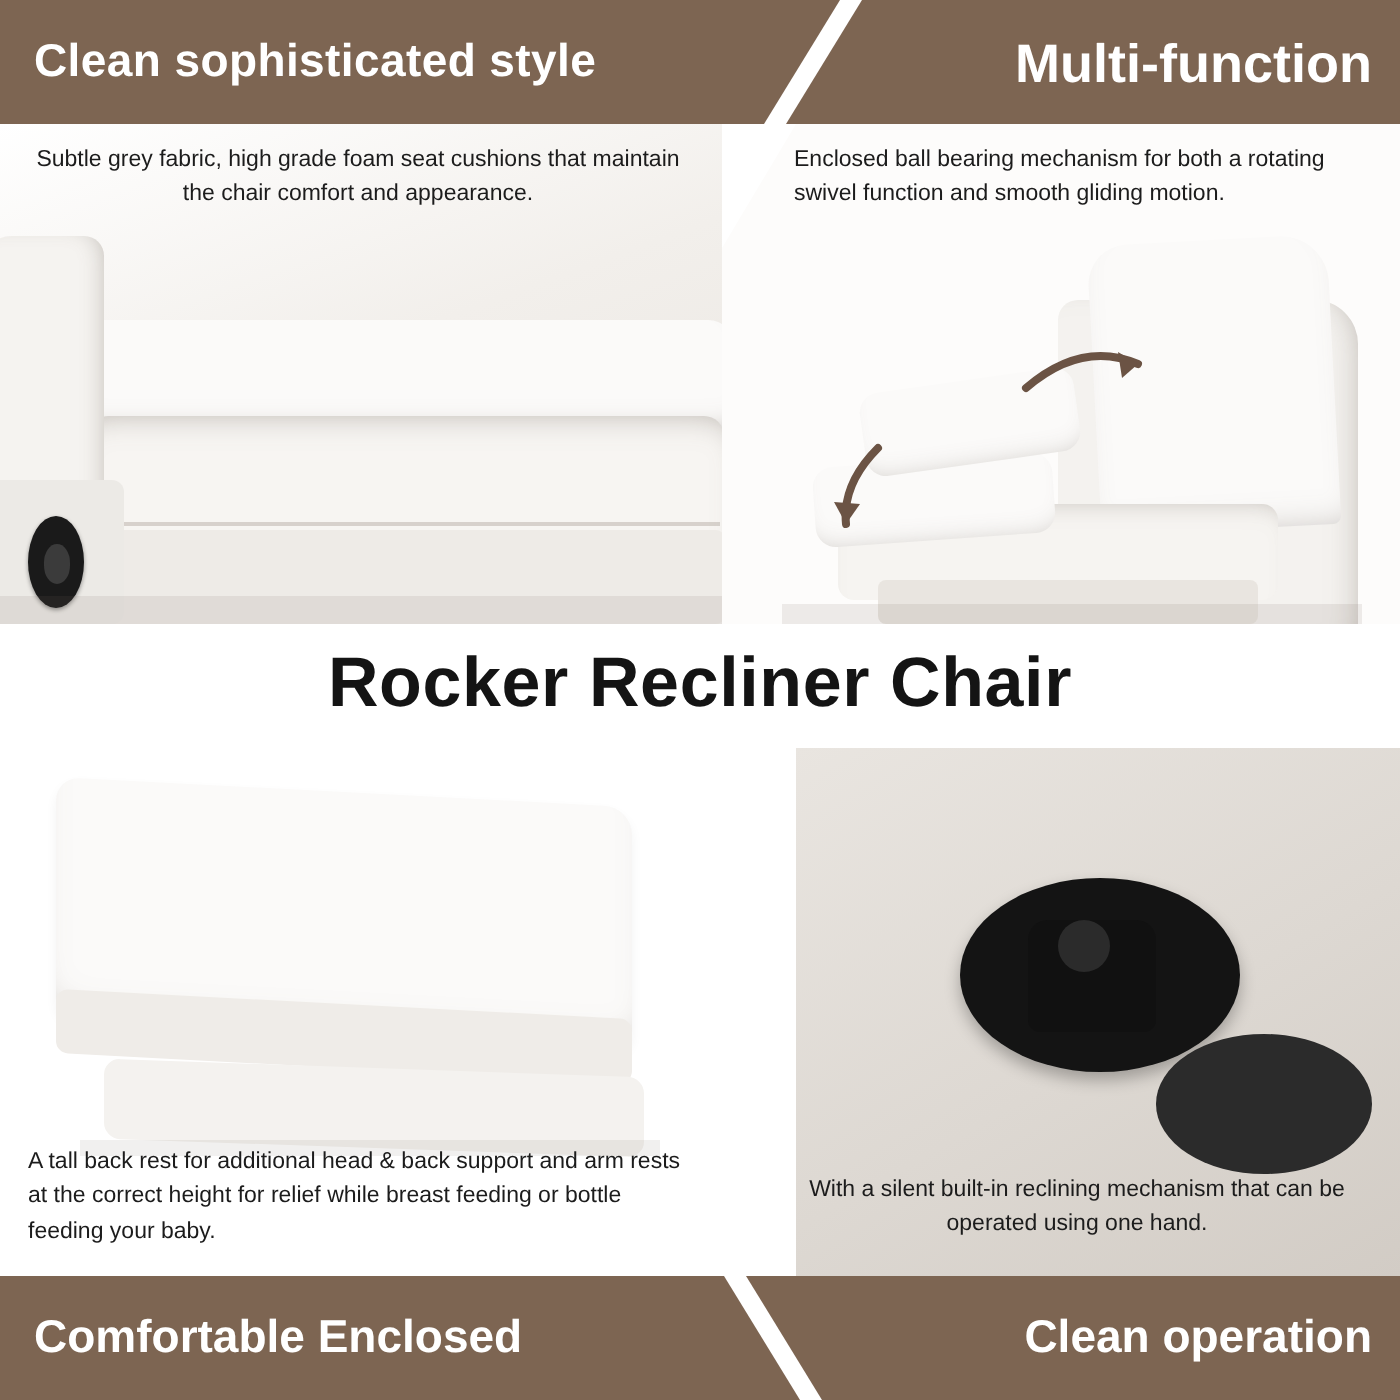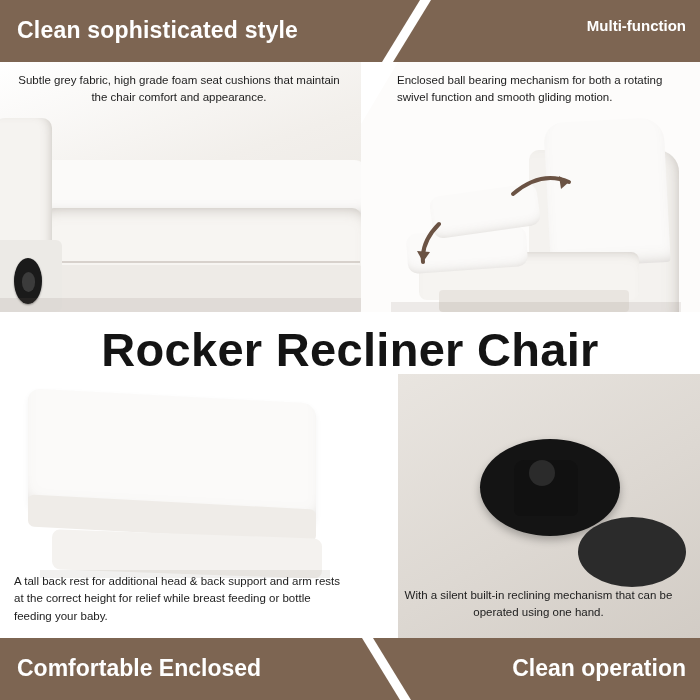--- a/index.html
+++ b/index.html
@@ -13,36 +13,36 @@
 
   
   .top-bar{position:absolute;left:0;top:0;width:700px;height:62px;overflow:hidden;}
   .tb-left{position:absolute;left:0;top:0;width:420px;height:62px;background:#7d6552;
            clip-path:polygon(0 0, 420px 0, 382px 62px, 0 62px);}
   .tb-right{position:absolute;left:393px;top:0;width:307px;height:62px;background:#7d6552;
            clip-path:polygon(38px 0, 307px 0, 307px 62px, 0 62px);}
   .tb-left-title{position:absolute;left:17px;top:17px;width:360px;color:#fff;
       font-size:23px;font-weight:bold;letter-spacing:.2px;}
   .tb-right-title{position:absolute;left:455px;top:17px;width:240px;color:#fff;
-      font-size:15px;font-weight:bold;text-align:right;padding-right:9px;box-sizing:border-box;}
+      font-size:27px;font-weight:bold;text-align:right;padding-right:9px;box-sizing:border-box;}
 
   
   .row-top{position:absolute;left:0;top:62px;width:700px;height:250px;}
   .panel-tl{position:absolute;left:0;top:0;width:398px;height:250px;overflow:hidden;background:#f3f1ee;}
   .panel-tr{position:absolute;left:361px;top:0;width:339px;height:250px;overflow:hidden;background:#faf9f8;}
   .tr-mask{position:absolute;left:0;top:0;width:339px;height:250px;background:#fff;
            clip-path:polygon(0 0, 37px 0, 0 62px);}
   .cap{position:absolute;font-size:11.5px;color:#1c1c1c;line-height:1.5;}
   .cap-tl{left:14px;top:10px;width:330px;text-align:center;}
   .cap-tr{left:397px;top:10px;width:292px;text-align:left;}
 
   
   .center-band{position:absolute;left:0;top:312px;width:700px;height:62px;background:#fff;}
   .main-title{position:absolute;left:0;top:322px;width:700px;text-align:center;
-     font-size:47px;font-weight:bold;color:#141414;letter-spacing:.3px;}
+     font-size:35px;font-weight:bold;color:#141414;letter-spacing:.3px;}
 
   
   .row-bottom{position:absolute;left:0;top:374px;width:700px;height:264px;}
   .panel-bl{position:absolute;left:0;top:0;width:398px;height:264px;overflow:hidden;background:#ffffff;}
   .panel-br{position:absolute;left:398px;top:0;width:302px;height:264px;overflow:hidden;background:#ddd8d2;}
   .bl-diag{position:absolute;right:-1px;top:0;width:60px;height:264px;background:#fff;
            clip-path:polygon(60px 0, 60px 264px, 0 264px);}
   .cap-bl{left:14px;top:199px;width:330px;}
   .cap-br{left:396px;top:213px;width:285px;text-align:center;}
 

